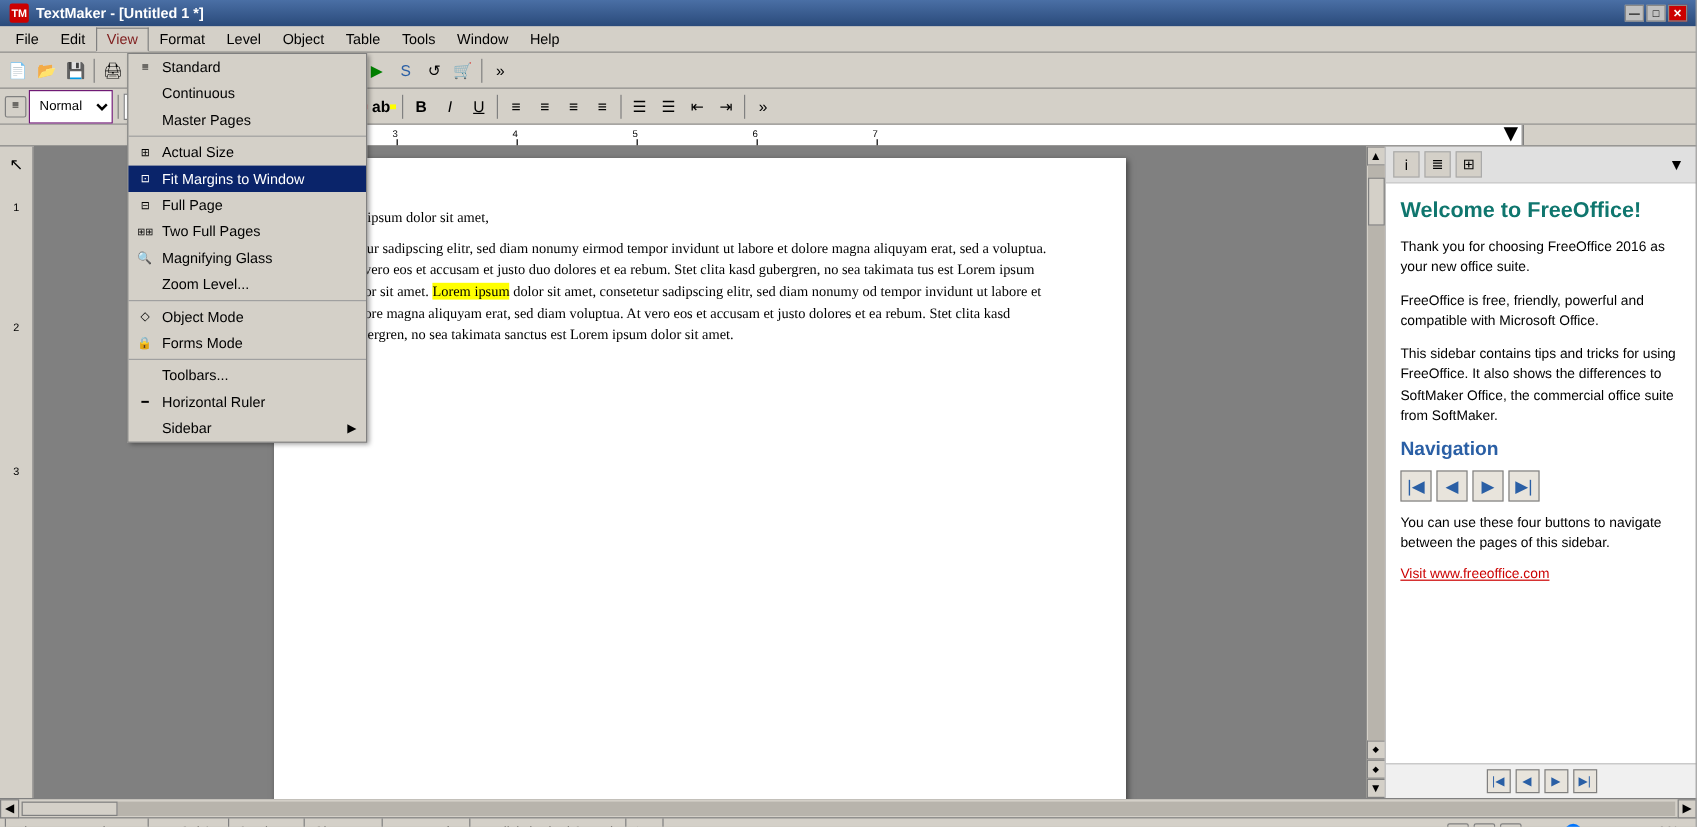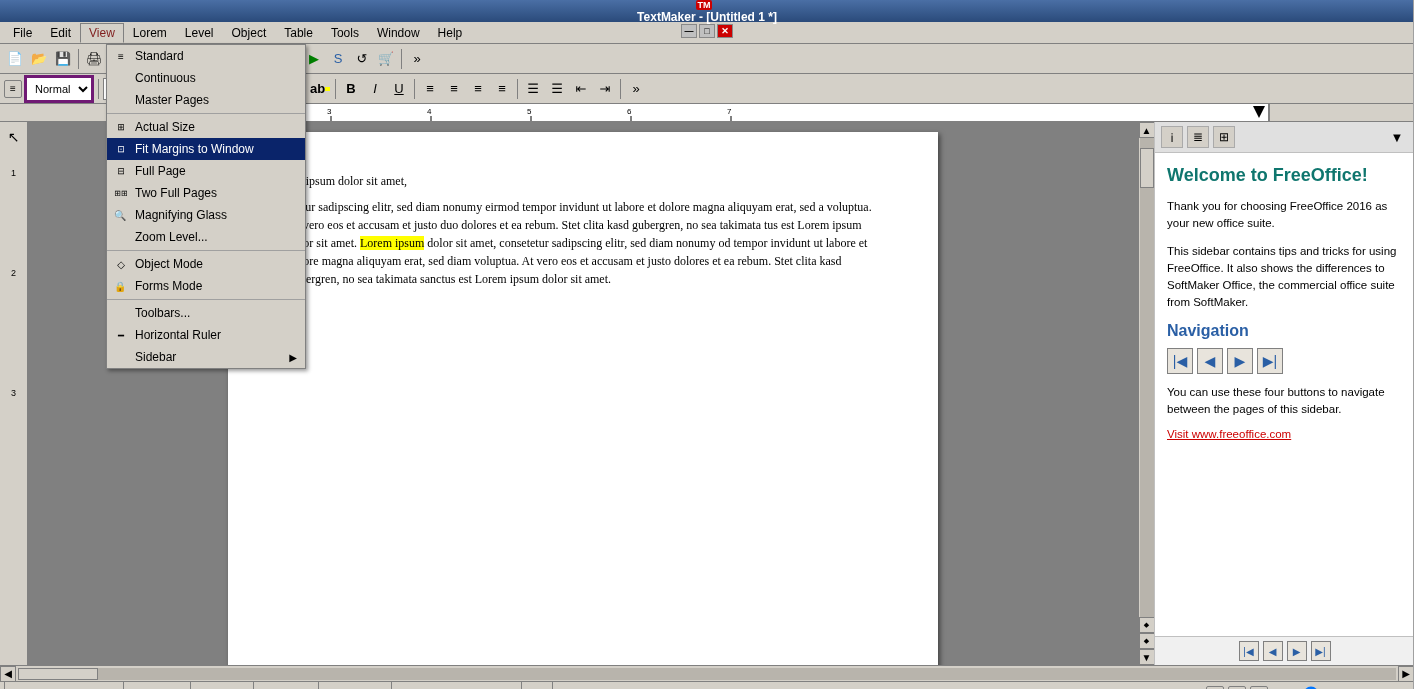--- a/index.html
+++ b/index.html
@@ -8,21 +8,20 @@
     
     #title-bar {
       background: linear-gradient(to bottom, #4a6fa5, #2a4a7a);
       color: white;
       height: 22px;
       display: flex;
       align-items: center;
       padding: 0 8px;
       font-size: 12px;
       font-weight: bold;
-      flex-direction: column;
     }
     #title-bar .icon { width: 16px; height: 16px; background: #c00; border-radius: 2px; margin-right: 6px; display: flex; align-items: center; justify-content: center; font-size: 9px; color: white; }
     #title-bar .title { flex: 1; }
     #title-bar .win-controls { display: flex; gap: 2px; }
     #title-bar .win-btn { width: 16px; height: 14px; border: 1px solid #888; background: #c0c0c0; display: flex; align-items: center; justify-content: center; font-size: 9px; color: #000; cursor: pointer; }
     #title-bar .win-btn.close { background: #c00; color: white; }
 
     
     #menu-bar {
       background: #d4d0c8;
@@ -60,21 +59,21 @@
       border: 1px solid transparent;
       background: transparent;
       display: flex; align-items: center; justify-content: center;
       cursor: pointer; font-size: 13px;
       border-radius: 2px;
     }
     .tb-sep { width: 1px; height: 20px; background: #808080; margin: 0 2px; }
 
     
     .style-selector {
-      border: 3px solid #701a75;
+      border: 1px solid #701a75;
       background: white;
       height: 28px;
       padding: 0 4px;
       font-size: 11px;
       min-width: 70px;
     }
     .font-selector {
       border: 1px solid #808080;
       background: white;
       height: 22px;
@@ -376,21 +375,21 @@
     <div class="win-btn">—</div>
     <div class="win-btn">□</div>
     <div class="win-btn close">✕</div>
   </div>
 </div>
 
 <div id="menu-bar">
   <div class="menu-item">File</div>
   <div class="menu-item">Edit</div>
   <div class="menu-item active">View</div>
-  <div class="menu-item">Lorem</div>
+  <div class="menu-item">Format</div>
   <div class="menu-item">Level</div>
   <div class="menu-item">Object</div>
   <div class="menu-item">Table</div>
   <div class="menu-item">Tools</div>
   <div class="menu-item">Window</div>
   <div class="menu-item">Help</div>
 </div>
 
 <div class="toolbar">
   <div class="tb-btn">📄</div>
@@ -524,20 +523,21 @@
       <div id="sidebar-icons">
         <div class="sidebar-icon-btn">ℹ</div>
         <div class="sidebar-icon-btn">≣</div>
         <div class="sidebar-icon-btn">⊞</div>
       </div>
       <div class="tb-btn">▼</div>
     </div>
     <div id="sidebar-content">
       <div class="sidebar-title">Welcome to FreeOffice!</div>
       <div class="sidebar-para">Thank you for choosing FreeOffice 2016 as your new office suite.</div>
+      <div class="sidebar-para">FreeOffice is free, friendly, powerful and compatible with Microsoft Office.</div>
       <div class="sidebar-para">This sidebar contains tips and tricks for using FreeOffice. It also shows the differences to SoftMaker Office, the commercial office suite from SoftMaker.</div>
       <div class="sidebar-nav-title">Navigation</div>
       <div class="nav-buttons">
         <div class="nav-btn">|◀</div>
         <div class="nav-btn">◀</div>
         <div class="nav-btn">▶</div>
         <div class="nav-btn">▶|</div>
       </div>
       <div class="sidebar-para">You can use these four buttons to navigate between the pages of this sidebar.</div>
       <div class="sidebar-link">Visit www.freeoffice.com</div>

